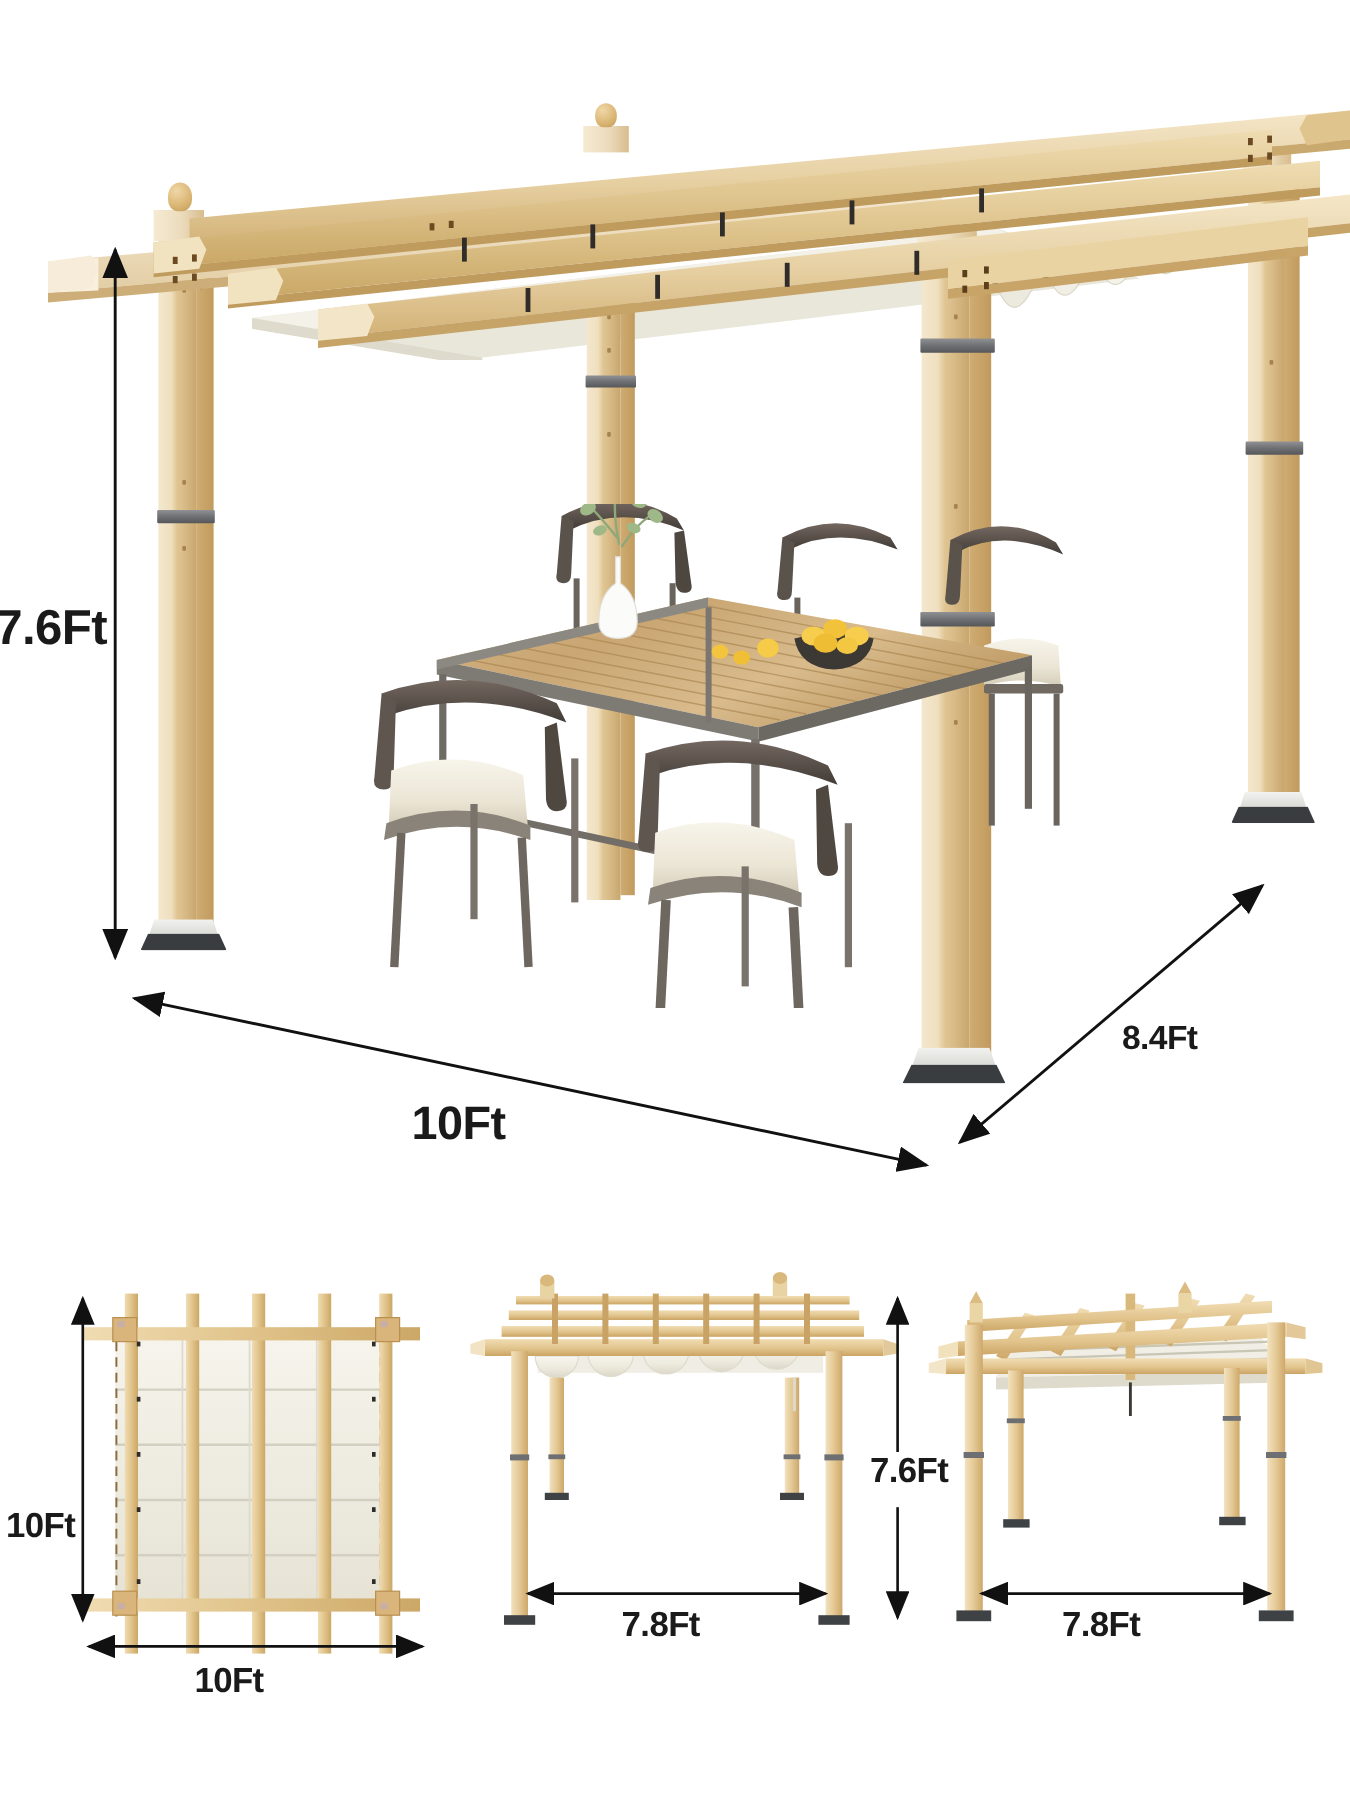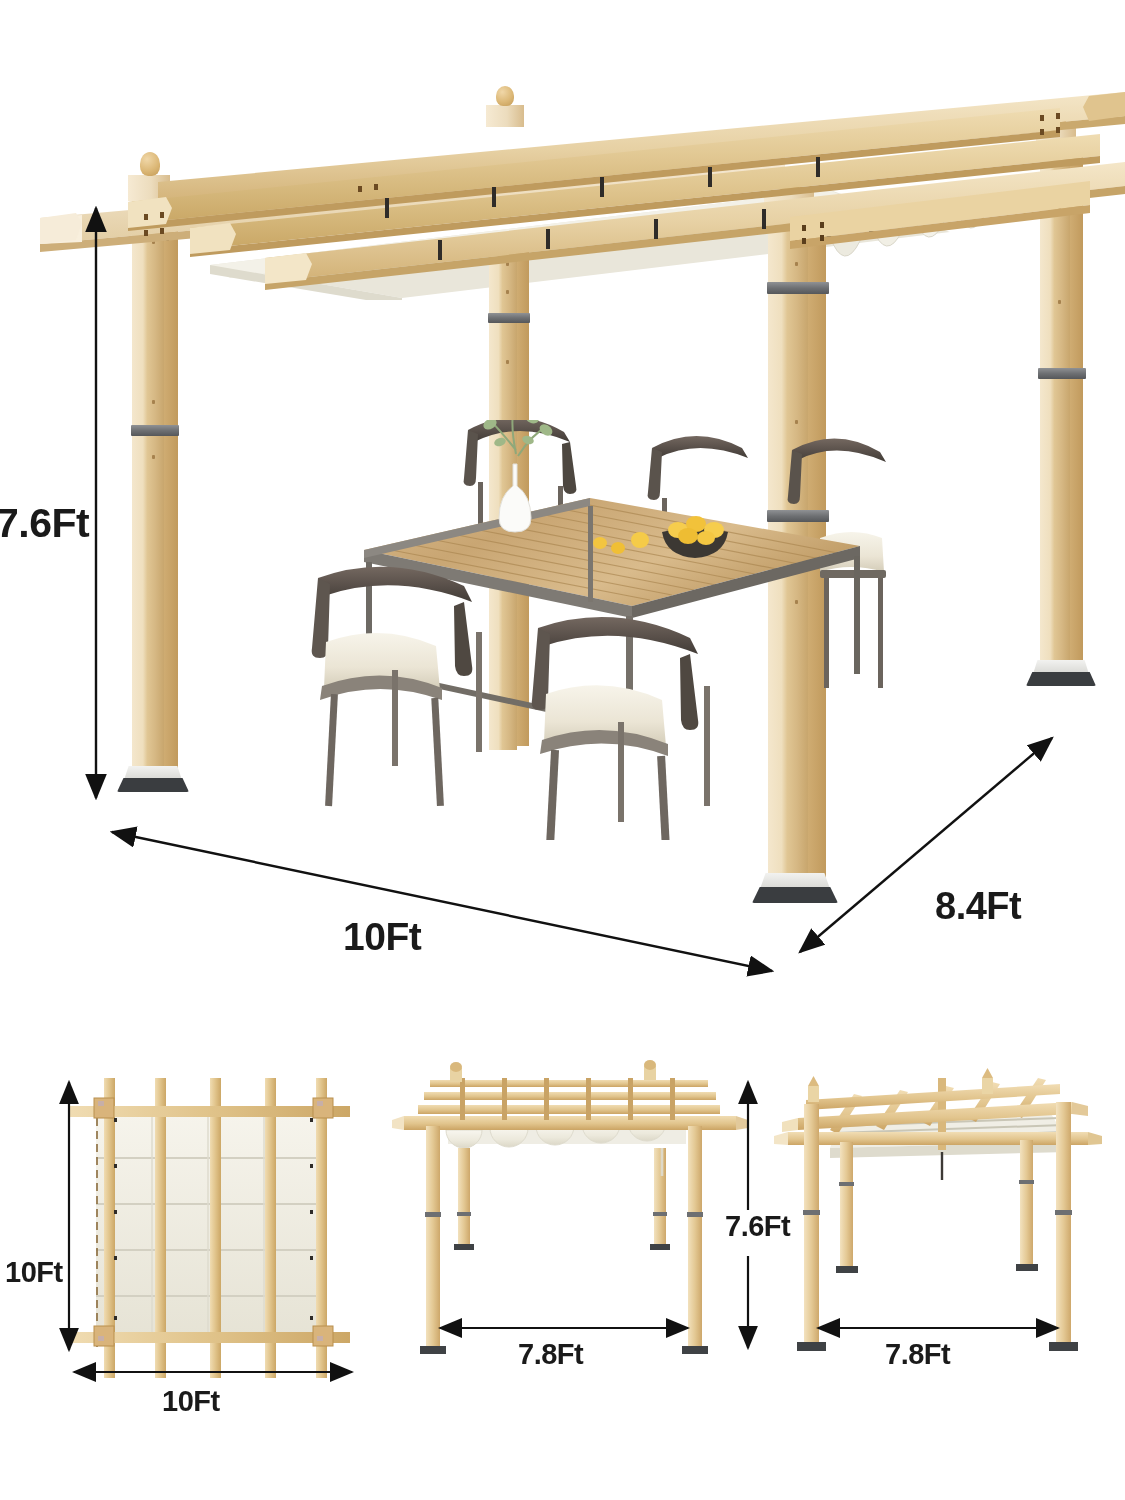--- a/index.html
+++ b/index.html
@@ -356,21 +356,21 @@
 
       <line x1="112" y1="832" x2="772" y2="971" stroke="#111" stroke-width="2.4" marker-start="url(#ah2)" marker-end="url(#ah)"></line>
 
       <line x1="800" y1="952" x2="1052" y2="738" stroke="#111" stroke-width="2.4" marker-start="url(#ah2)" marker-end="url(#ah)"></line>
     </svg>
 
     <div class="dim-label" style="left:-4px;top:500px;font-size:41px;">7.6Ft</div>
 
     <div class="dim-label" style="left:343px;top:915px;font-size:39px;">10Ft</div>
 
-    <div class="dim-label" style="left:935px;top:849px;font-size:38px;margin-top:36px;">8.4Ft</div>
+    <div class="dim-label" style="left:935px;top:849px;font-size:28px;">8.4Ft</div>
   </div>
 
   <div style="position:absolute;left:0px;top:1060px;width:380px;height:400px;">
     <svg width="380" height="400" viewBox="0 0 380 400">
       <defs>
         <linearGradient id="mv" x1="0" y1="0" x2="1" y2="0">
           <stop offset="0%" stop-color="#f0dcb2"></stop>
           <stop offset="50%" stop-color="#e0c38a"></stop>
           <stop offset="100%" stop-color="#cca766"></stop>
         </linearGradient>

